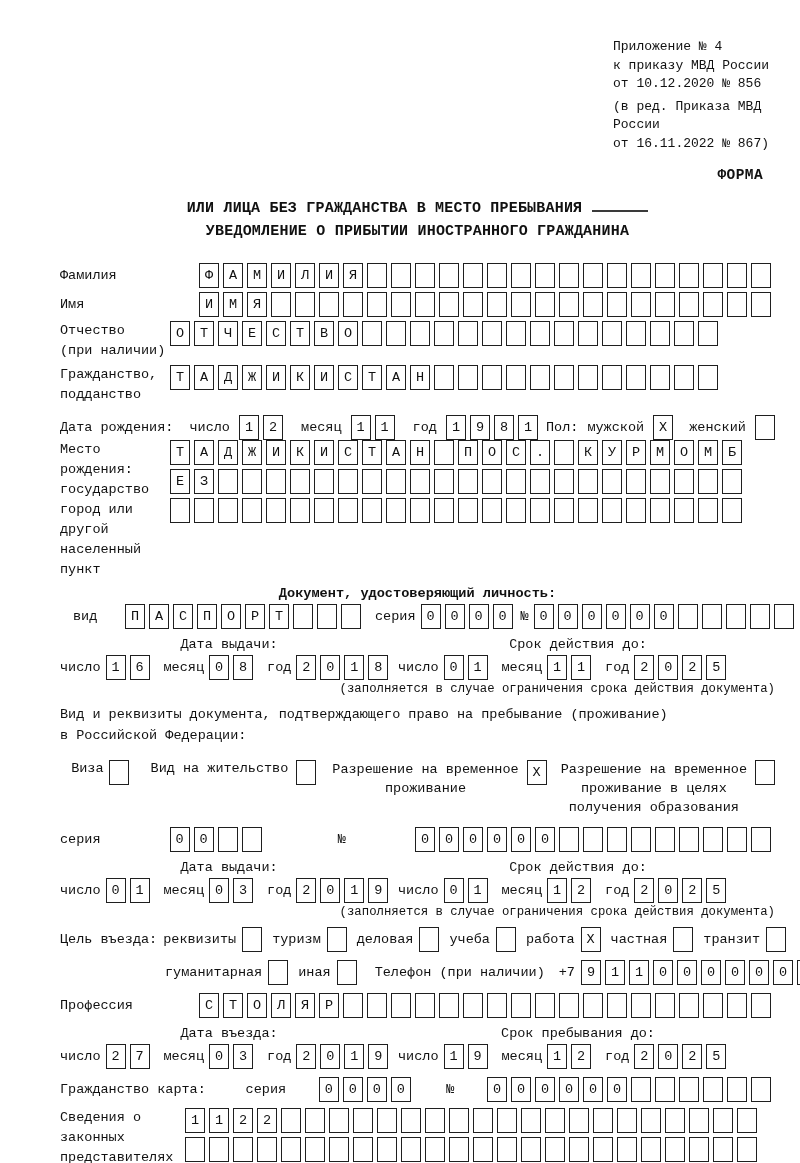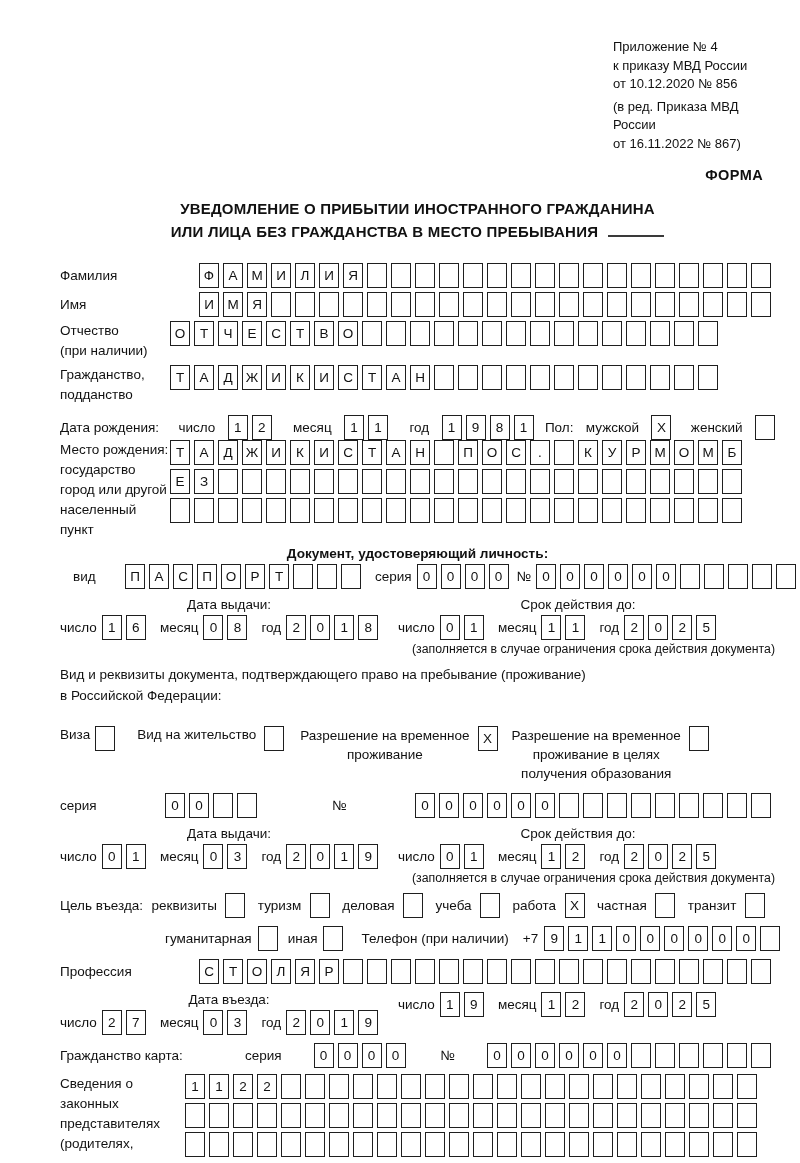--- a/index.html
+++ b/index.html
@@ -1,18 +1,18 @@
 <!DOCTYPE html>
 <html><head>
 <meta charset="utf-8">
 <style>
   html,body{margin:0;padding:0;background:#fff;}
   .page{
     width:800px;height:1163px;box-sizing:border-box;background:#fff;
-    font-family:Liberation Sans, sans-serif;color:#111;
+    font-family:Liberation Mono, monospace;color:#111;
     padding:38px 25px 0 60px;overflow:hidden;position:relative;border-radius:19px;
   }
   .ref{margin-left:553px;font-size:13px;line-height:18.5px;}
   .ref .gap{margin-top:4px;}
   .forma{text-align:right;font-weight:bold;font-size:14.5px;letter-spacing:.4px;margin-top:14px;padding-right:12px;}
   .title{text-align:center;font-weight:bold;font-size:15px;line-height:23px;margin-top:14px;letter-spacing:.2px;}
   .uline{display:inline-block;width:56px;border-bottom:2.2px solid #3a3a3a;margin-left:10px;vertical-align:baseline;}
   .sec{font-weight:bold;font-size:13.6px;margin-top:28px;text-align:center;letter-spacing:.2px;}
   .row{display:flex;align-items:flex-start;margin-top:4px;font-size:13.5px;line-height:18px;}
   .vcenter{align-items:center;justify-content:space-between;}
@@ -56,24 +56,24 @@
     <div>Приложение № 4</div>
     <div>к приказу МВД России</div>
     <div>от 10.12.2020 № 856</div>
     <div class="gap">(в ред. Приказа МВД России</div>
     <div>от 16.11.2022 № 867)</div>
   </div>
 
   <div class="forma">ФОРМА</div>
 
   <div class="title">
-    <div>УВЕДОМЛЕНИЕ О ПРИБЫТИИ ИНОСТРАННОГО ГРАЖДАНИНА</div>
     <div>
       <span>ИЛИ ЛИЦА БЕЗ ГРАЖДАНСТВА В МЕСТО ПРЕБЫВАНИЯ</span><span class="uline"></span>
     </div>
+    <div>УВЕДОМЛЕНИЕ О ПРИБЫТИИ ИНОСТРАННОГО ГРАЖДАНИНА</div>
   </div>
 
 
   <div class="row vcenter" style="margin-top:20px;">
     <span class="lbl lw1">Фамилия</span>
     <span class="cells">
         <span class="cell">Ф</span>
         <span class="cell">А</span>
         <span class="cell">М</span>
         <span class="cell">И</span>
@@ -394,21 +394,21 @@
       </div>
     </div>
   </div>
   <div class="note">(заполняется в случае ограничения срока действия документа)</div>
 
   <div class="para">
     <div>Вид и реквизиты документа, подтверждающего право на пребывание (проживание)</div>
     <div>в Российской Федерации:</div>
   </div>
 
-  <div class="row" style="margin-top:20px;">
+  <div class="row" style="margin-top:14px;justify-content:flex-end;">
     <span class="slbl">Виза</span>
     <span class="checkbox gapr"></span>
     <span class="slbl gaprl">Вид на жительство</span>
     <span class="checkbox" style="margin-right:16px;"></span>
     <span class="optwrap">
       <span class="optlines">
         <div>Разрешение на временное</div>
         <div>проживание</div>
       </span>
       <span class="checkbox">X</span>
@@ -585,20 +585,21 @@
         <span class="slbl pad">год</span>
         <span class="cells">
             <span class="cell">2</span>
             <span class="cell">0</span>
             <span class="cell">1</span>
             <span class="cell">9</span>
           </span>
       </div>
     </div>
     <div class="dg2">
+      <div class="dg-head">Срок пребывания до:</div>
       <div class="dg-row">
         <span class="slbl">число</span>
         <span class="cells">
             <span class="cell">1</span>
             <span class="cell">9</span>
           </span>
         <span class="slbl pad">месяц</span>
         <span class="cells">
             <span class="cell">1</span>
             <span class="cell">2</span>

